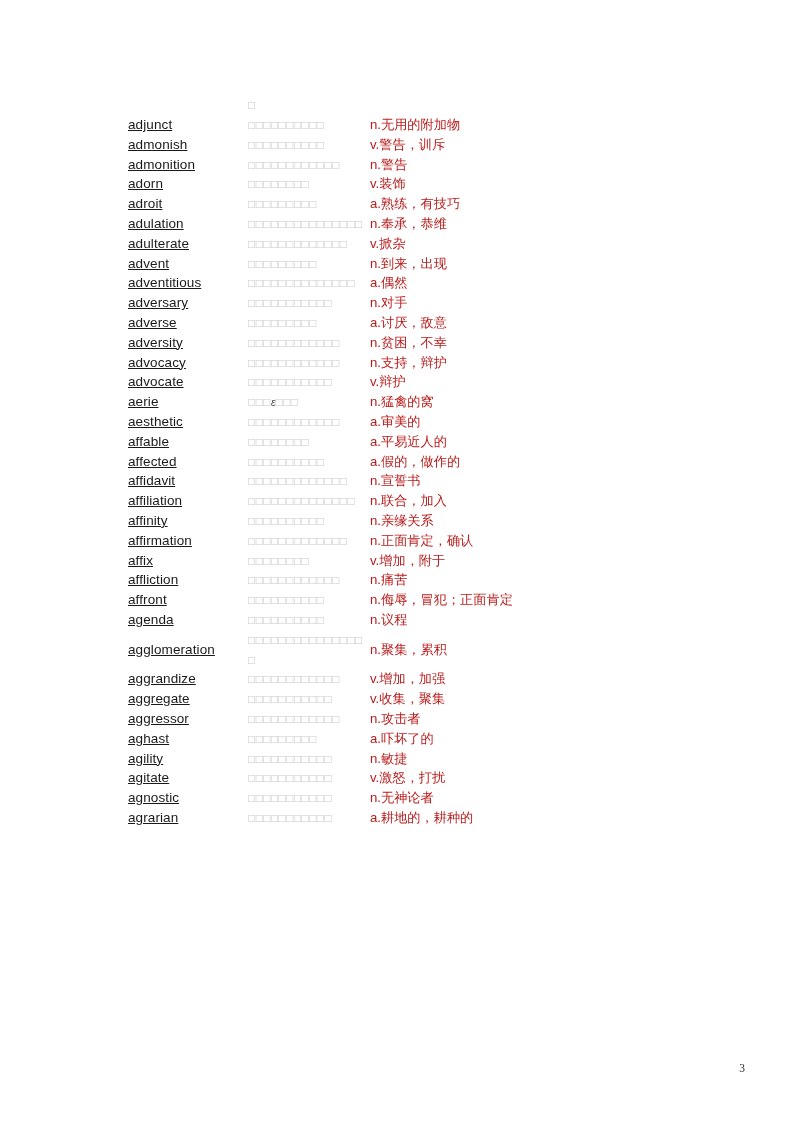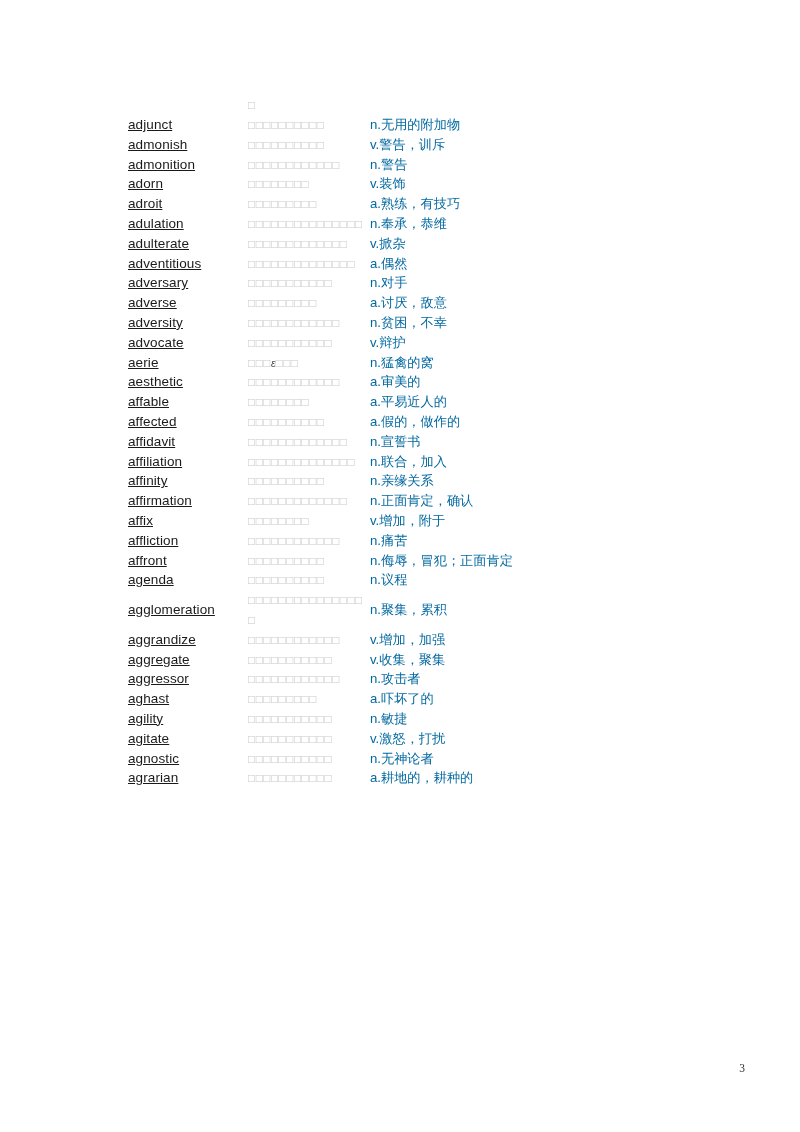--- a/index.html
+++ b/index.html
@@ -60,21 +60,21 @@
   .ipa .vis {
     color: #4a4a4a;
     font-style: italic;
     font-size: 10.5px;
     letter-spacing: 0;
   }
 
   .def {
     font-size: 13.2px;
     line-height: 18.8px;
-    color: #0369a1;
+    color: #b91c1c;
     white-space: nowrap;
     margin-top: 42px;
   }
 
   .orphan-row td {
     height: 20px;
   }
 
   .page-number {
     position: absolute;
@@ -131,40 +131,50 @@
           <td class="col-word"><span class="word">adulation</span></td>
           <td class="col-ipa"><span class="ipa">□□□□□□□□□□□□□□□</span></td>
           <td class="col-def"><span class="def">n.奉承，恭维</span></td>
         </tr>
         <tr>
           <td class="col-word"><span class="word">adulterate</span></td>
           <td class="col-ipa"><span class="ipa">□□□□□□□□□□□□□</span></td>
           <td class="col-def"><span class="def">v.掀杂</span></td>
         </tr>
         <tr>
+          <td class="col-word"><span class="word">advent</span></td>
+          <td class="col-ipa"><span class="ipa">□□□□□□□□□</span></td>
+          <td class="col-def"><span class="def">n.到来，出现</span></td>
+        </tr>
+        <tr>
           <td class="col-word"><span class="word">adventitious</span></td>
           <td class="col-ipa"><span class="ipa">□□□□□□□□□□□□□□</span></td>
           <td class="col-def"><span class="def">a.偶然</span></td>
         </tr>
         <tr>
           <td class="col-word"><span class="word">adversary</span></td>
           <td class="col-ipa"><span class="ipa">□□□□□□□□□□□</span></td>
           <td class="col-def"><span class="def">n.对手</span></td>
         </tr>
         <tr>
           <td class="col-word"><span class="word">adverse</span></td>
           <td class="col-ipa"><span class="ipa">□□□□□□□□□</span></td>
           <td class="col-def"><span class="def">a.讨厌，敌意</span></td>
         </tr>
         <tr>
           <td class="col-word"><span class="word">adversity</span></td>
           <td class="col-ipa"><span class="ipa">□□□□□□□□□□□□</span></td>
           <td class="col-def"><span class="def">n.贫困，不幸</span></td>
         </tr>
         <tr>
+          <td class="col-word"><span class="word">advocacy</span></td>
+          <td class="col-ipa"><span class="ipa">□□□□□□□□□□□□</span></td>
+          <td class="col-def"><span class="def">n.支持，辩护</span></td>
+        </tr>
+        <tr>
           <td class="col-word"><span class="word">advocate</span></td>
           <td class="col-ipa"><span class="ipa">□□□□□□□□□□□</span></td>
           <td class="col-def"><span class="def">v.辩护</span></td>
         </tr>
         <tr>
           <td class="col-word"><span class="word">aerie</span></td>
           <td class="col-ipa"><span class="ipa">□□□<span class="vis">ɛ</span>□□□</span></td>
           <td class="col-def"><span class="def">n.猛禽的窝</span></td>
         </tr>
         <tr>

